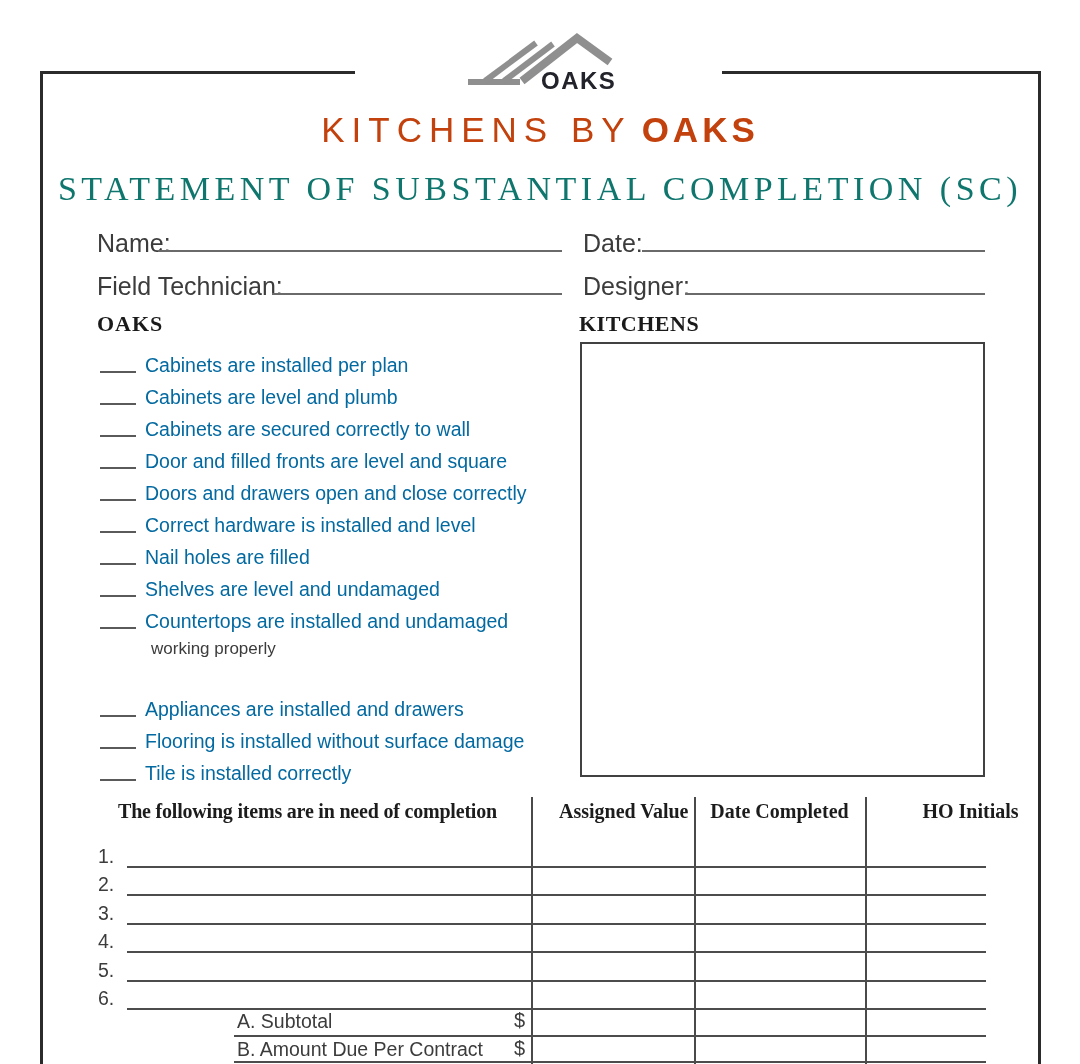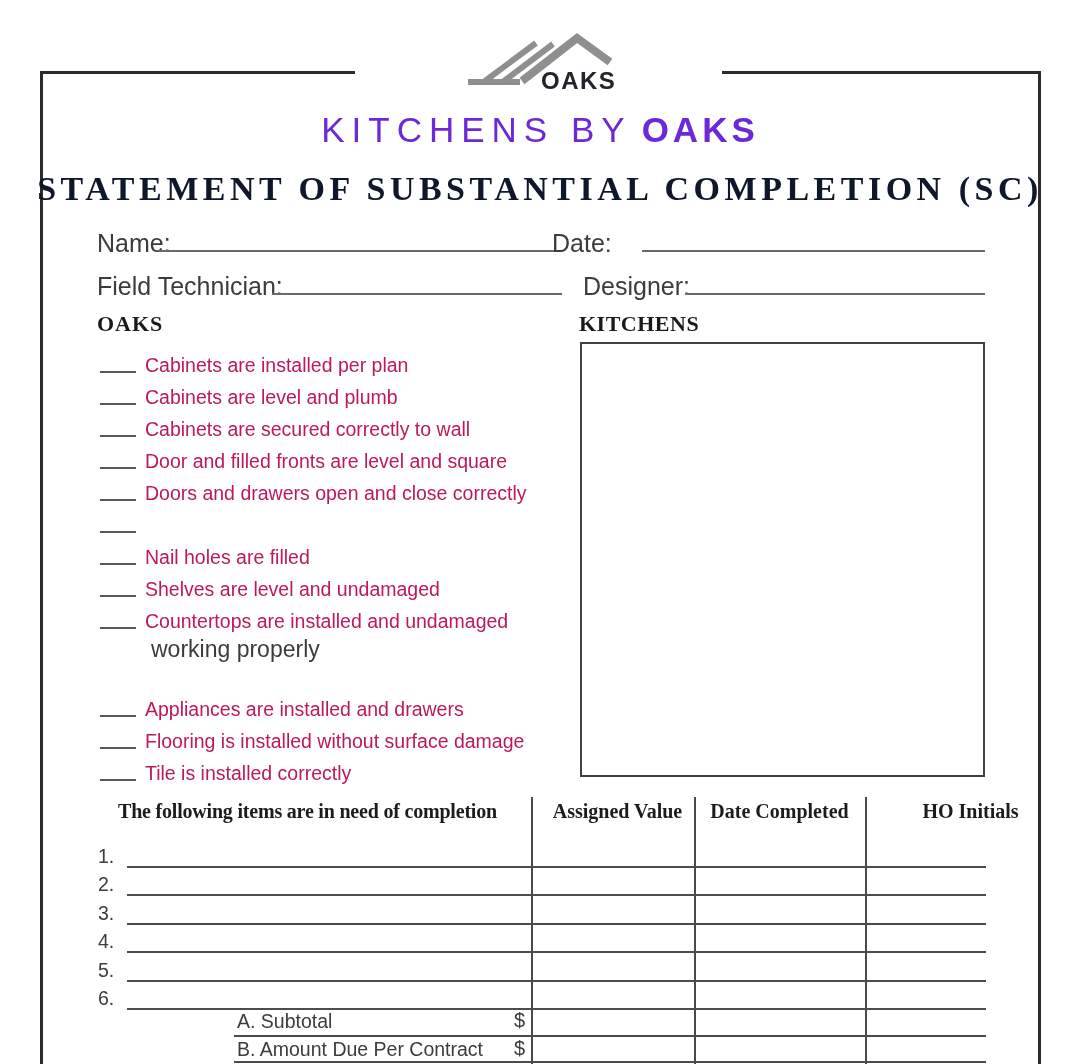--- a/index.html
+++ b/index.html
@@ -7,47 +7,47 @@
         font-family:"Liberation Sans",sans-serif;overflow:hidden;color:#3c3c3c;}
 
   
   .frame{position:absolute;background:#2b2b2b;}
 
   
   .logo{position:absolute;left:452px;top:22px;width:205px;height:74px;}
 
   
   .brand-title{position:absolute;left:0;top:110px;width:1080px;text-align:center;
-               font-size:35px;color:#6d28d9;white-space:nowrap;}
+               font-size:35px;color:#c2410c;white-space:nowrap;}
   .brand-title .prefix{font-weight:400;letter-spacing:7px;}
   .brand-title .brand{font-weight:800;letter-spacing:4px;margin-left:10px;}
 
   
   .doc-heading{position:absolute;left:0;top:170px;width:1080px;text-align:center;
-               font-family:"Liberation Serif",serif;font-weight:700;font-size:34px;
-               letter-spacing:4.5px;color:#0f172a;white-space:nowrap;}
+               font-family:"Liberation Serif",serif;font-weight:400;font-size:34px;
+               letter-spacing:4.5px;color:#0f766e;white-space:nowrap;}
 
   
   .flabel{position:absolute;font-size:25px;color:#3c3c3c;white-space:nowrap;}
   .fline{position:absolute;border-top:2px solid #6a6a6a;height:0;}
 
   
   .sec-header{position:absolute;font-family:"Liberation Serif",serif;font-weight:700;
               font-size:22px;letter-spacing:1px;color:#1a1a1a;}
 
   
   .checklist{position:absolute;left:100px;top:349px;width:470px;}
   .check-item{display:flex;align-items:center;height:32px;}
   .check-item .blank{width:36px;border-bottom:2px solid #5a5a5a;height:14px;flex:none;}
-  .check-item .lab{margin-left:9px;font-size:19.5px;color:#be185d;white-space:nowrap;}
+  .check-item .lab{margin-left:9px;font-size:19.5px;color:#0369a1;white-space:nowrap;}
   .check-item-wrap{height:56px;}
   .check-item-wrap .row1{display:flex;align-items:center;height:31px;}
   .check-item-wrap .row1 .blank{width:36px;border-bottom:2px solid #5a5a5a;height:14px;flex:none;}
   .check-item-wrap .row1 .lab{margin-left:9px;font-size:19.5px;white-space:nowrap;}
-  .check-item-wrap .lab2{margin-left:51px;font-size:23px;height:24px;line-height:24px;white-space:nowrap;}
+  .check-item-wrap .lab2{margin-left:51px;font-size:17px;height:24px;line-height:24px;white-space:nowrap;}
 
   
   .comments-box{position:absolute;left:580px;top:342px;width:405px;height:435px;
                 border:2px solid #414141;background:#ffffff;box-sizing:border-box;}
 
   
   .thead{position:absolute;font-family:"Liberation Serif",serif;font-weight:700;
          font-size:20px;color:#1c1c1c;white-space:nowrap;}
   .vline{position:absolute;width:2px;background:#4a4a4a;}
   .hline{position:absolute;border-top:2px solid #4c4c4c;height:0;}
@@ -74,21 +74,21 @@
   </svg>
 
   <div class="brand-title">
     <span class="prefix">KITCHENS BY</span><span class="brand">OAKS</span>
   </div>
 
   <div class="doc-heading">STATEMENT OF SUBSTANTIAL COMPLETION (SC)</div>
 
   <div class="flabel" style="left:97px;top:229px;">Name:</div>
   <div class="fline" style="left:158px;top:250px;width:404px;"></div>
-  <div class="flabel" style="left:552px;top:229px;">Date:</div>
+  <div class="flabel" style="left:583px;top:229px;">Date:</div>
   <div class="fline" style="left:642px;top:250px;width:343px;"></div>
 
   <div class="flabel" style="left:97px;top:272px;">Field Technician:</div>
   <div class="fline" style="left:272px;top:293px;width:290px;"></div>
   <div class="flabel" style="left:583px;top:272px;">Designer:</div>
   <div class="fline" style="left:686px;top:293px;width:299px;"></div>
 
   <div class="sec-header" style="left:97px;top:311px;">OAKS</div>
 
   <div class="checklist">
@@ -107,20 +107,21 @@
     <div class="check-item">
         <span class="blank"></span>
         <span class="lab">Door and filled fronts are level and square</span>
       </div>
     <div class="check-item">
         <span class="blank"></span>
         <span class="lab">Doors and drawers open and close correctly</span>
       </div>
     <div class="check-item">
         <span class="blank"></span>
+        <span class="lab">Correct hardware is installed and level</span>
       </div>
     <div class="check-item">
         <span class="blank"></span>
         <span class="lab">Nail holes are filled</span>
       </div>
     <div class="check-item">
         <span class="blank"></span>
         <span class="lab">Shelves are level and undamaged</span>
       </div>
     <div class="check-item">
@@ -141,21 +142,21 @@
     <div class="check-item">
         <span class="blank"></span>
         <span class="lab">Tile is installed correctly</span>
       </div>
   </div>
 
   <div class="sec-header" style="left:579px;top:311px;letter-spacing:0.5px;">KITCHENS</div>
   <div class="comments-box"></div>
 
   <div class="thead" style="left:118px;top:800px;letter-spacing:-0.2px;">The following items are in need of completion</div>
-  <div class="thead" style="left:538px;top:800px;width:159px;text-align:center;">Assigned Value</div>
+  <div class="thead" style="left:559px;top:800px;width:159px;">Assigned Value</div>
   <div class="thead" style="left:696px;top:800px;width:167px;text-align:center;">Date Completed</div>
   <div class="thead" style="left:914px;top:800px;width:113px;text-align:center;">HO Initials</div>
 
   <div class="vline" style="left:531px;top:797px;height:267px;"></div>
   <div class="vline" style="left:694px;top:797px;height:267px;"></div>
   <div class="vline" style="left:865px;top:797px;height:267px;"></div>
 
   <div class="rownum" style="left:98px;top:845px;">1.</div>
   <div class="hline" style="left:127px;top:866px;width:859px;"></div>
   <div class="rownum" style="left:98px;top:873px;">2.</div>

